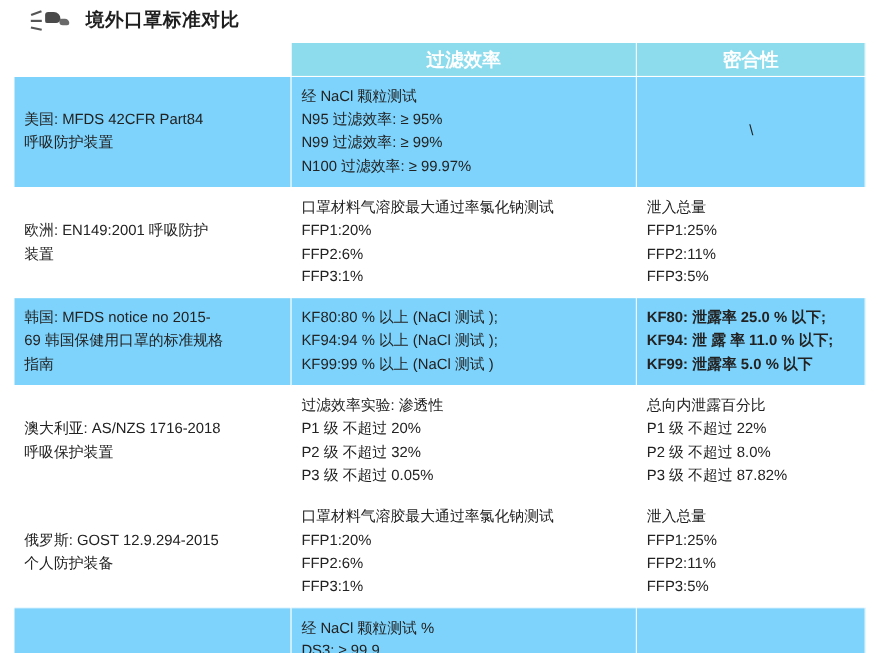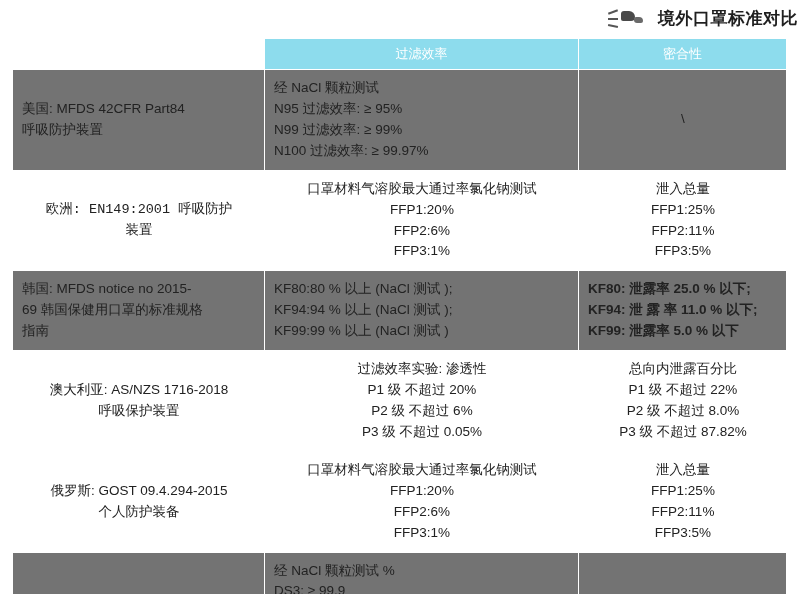--- a/index.html
+++ b/index.html
@@ -19,21 +19,20 @@
     width: 798px;
     height: 594px;
     box-sizing: border-box;
   }
   .title-row {
     display: flex;
     align-items: center;
     padding: 12px 0 10px 26px;
     height: 34px;
     box-sizing: border-box;
-    justify-content: flex-end;
   }
   .title-mark {
     width: 46px;
     height: 22px;
     position: relative;
     flex: 0 0 auto;
     margin-right: 6px;
   }
   .title-mark .dash {
     position: absolute;
@@ -72,41 +71,41 @@
     table-layout: fixed;
     width: 774px;
     margin: 4px 12px 0 12px;
   }
   table.cmp col.c0 { width: 252px; }
   table.cmp col.c1 { width: 314px; }
   table.cmp col.c2 { width: 208px; }
   table.cmp th {
     background: #8ddced;
     color: #ffffff;
-    font-size: 13px;
-    font-weight: normal;
+    font-size: 17px;
+    font-weight: bold;
     text-align: center;
     height: 30px;
     border: 1px solid #ffffff;
     padding: 0;
   }
   table.cmp th.blank {
     background: #ffffff;
     border: none;
   }
   table.cmp td {
     font-size: 13.5px;
     line-height: 1.55;
     vertical-align: middle;
     padding: 8px 8px 8px 9px;
     border: 1px solid #ffffff;
     color: #222222;
   }
-  table.cmp tr.alt td { background: #737373; }
-  table.cmp tr.plain td { background: #ffffff; text-align: center; }
+  table.cmp tr.alt td { background: #7dd3fc; }
+  table.cmp tr.plain td { background: #ffffff; }
   table.cmp td.col0 { }
   table.cmp td.center { text-align: center; }
 </style>
 </head>
 <body>
 
 <div class="page">
 
   <div class="title-row">
     <div class="title-mark">
@@ -136,21 +135,21 @@
       <tr class="alt">
         <td class="col0" style="white-space: pre-line;">美国: MFDS 42CFR Part84
 呼吸防护装置</td>
         <td style="white-space: pre-line;">经 NaCl 颗粒测试
 N95 过滤效率: ≥ 95%
 N99 过滤效率: ≥ 99%
 N100 过滤效率: ≥ 99.97%</td>
         <td class="center" style="white-space: pre-line;">\</td>
       </tr>
       <tr class="plain">
-        <td class="col0" style="white-space: pre-line; font-family: Liberation Mono, monospace;">欧洲: EN149:2001 呼吸防护
+        <td class="col0" style="white-space: pre-line;">欧洲: EN149:2001 呼吸防护
 装置</td>
         <td style="white-space: pre-line;">口罩材料气溶胶最大通过率氯化钠测试
 FFP1:20%
 FFP2:6%
 FFP3:1%</td>
         <td style="white-space: pre-line;">泄入总量
 FFP1:25%
 FFP2:11%
 FFP3:5%</td>
       </tr>
@@ -163,29 +162,29 @@
 KF99:99 % 以上 (NaCl 测试 )</td>
         <td style="white-space: pre-line; font-weight: bold;">KF80: 泄露率 25.0 %  以下;
 KF94: 泄 露 率 11.0 %  以下;
 KF99: 泄露率 5.0 % 以下</td>
       </tr>
       <tr class="plain">
         <td class="col0" style="white-space: pre-line;">澳大利亚: AS/NZS 1716-2018
 呼吸保护装置</td>
         <td style="white-space: pre-line;">过滤效率实验: 渗透性
 P1 级 不超过 20%
-P2 级 不超过 6%
+P2 级 不超过 32%
 P3 级 不超过 0.05%</td>
         <td style="white-space: pre-line;">总向内泄露百分比
 P1 级 不超过 22%
 P2 级 不超过 8.0%
 P3 级 不超过 87.82%</td>
       </tr>
       <tr class="plain">
-        <td class="col0" style="white-space: pre-line;">俄罗斯: GOST 09.4.294-2015
+        <td class="col0" style="white-space: pre-line;">俄罗斯: GOST 12.9.294-2015
 个人防护装备</td>
         <td style="white-space: pre-line;">口罩材料气溶胶最大通过率氯化钠测试
 FFP1:20%
 FFP2:6%
 FFP3:1%</td>
         <td style="white-space: pre-line;">泄入总量
 FFP1:25%
 FFP2:11%
 FFP3:5%</td>
       </tr>

